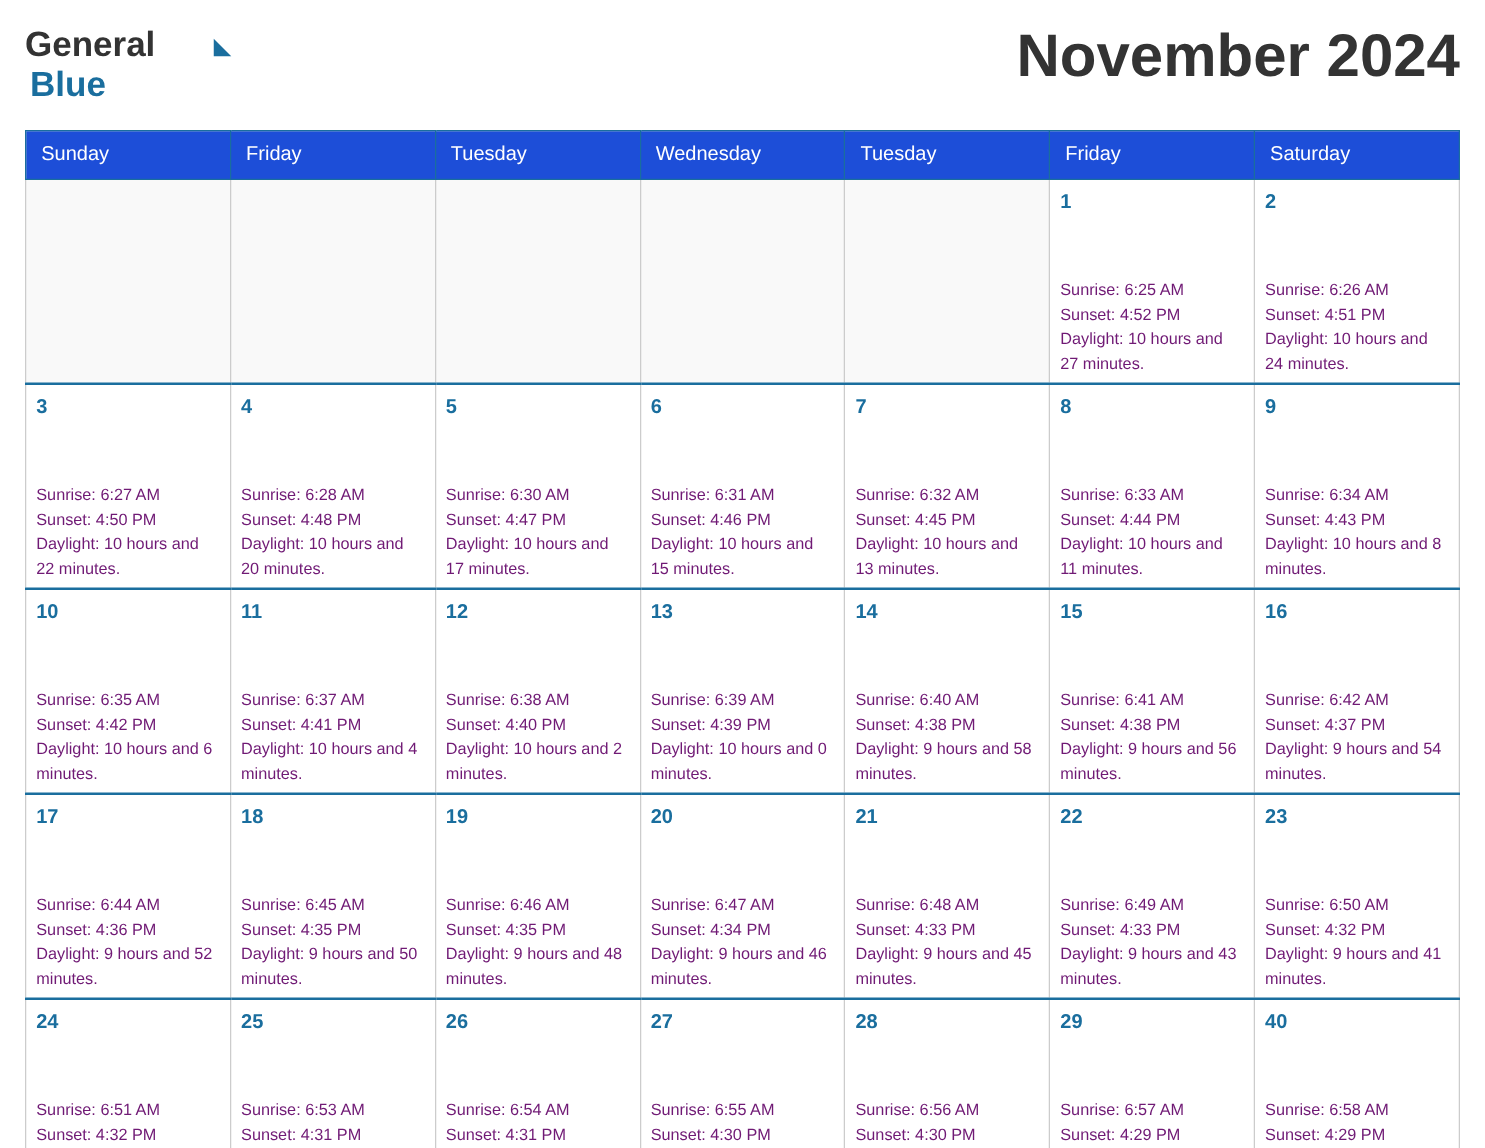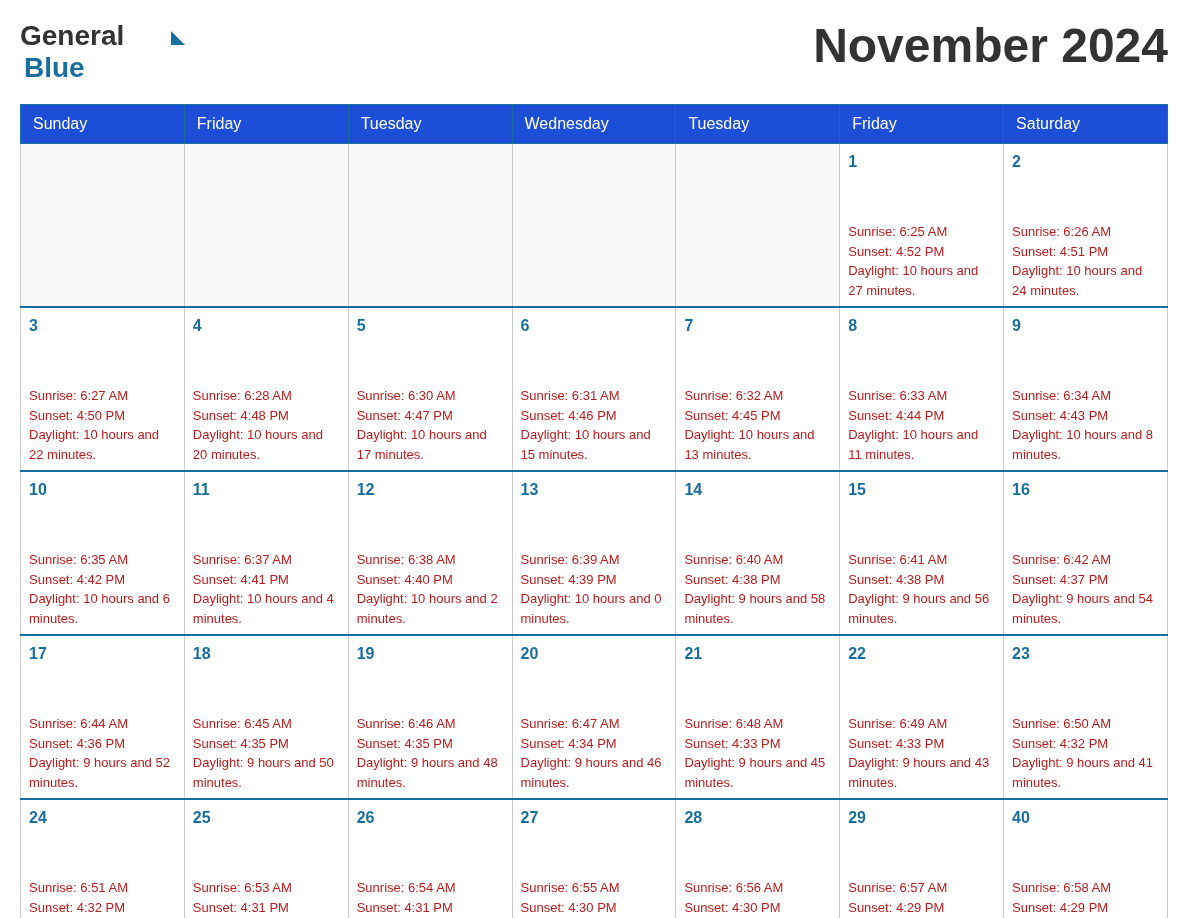--- a/index.html
+++ b/index.html
@@ -84,21 +84,21 @@
       line-height: 1.5;
     }
     .day-num {
       font-size: 16px;
       font-weight: bold;
       color: #1a6e9e;
       display: block;
       margin-bottom: 2px;
     }
     .day-info {
-      color: #b91c1c;
+      color: #701a75;
       font-size: 13px;
       margin-top: 48px;
     }
     .empty-cell {
       background: #f9f9f9;
     }
     .row-divider td {
       border-top: 2px solid #1a6e9e;
     }
   </style>

